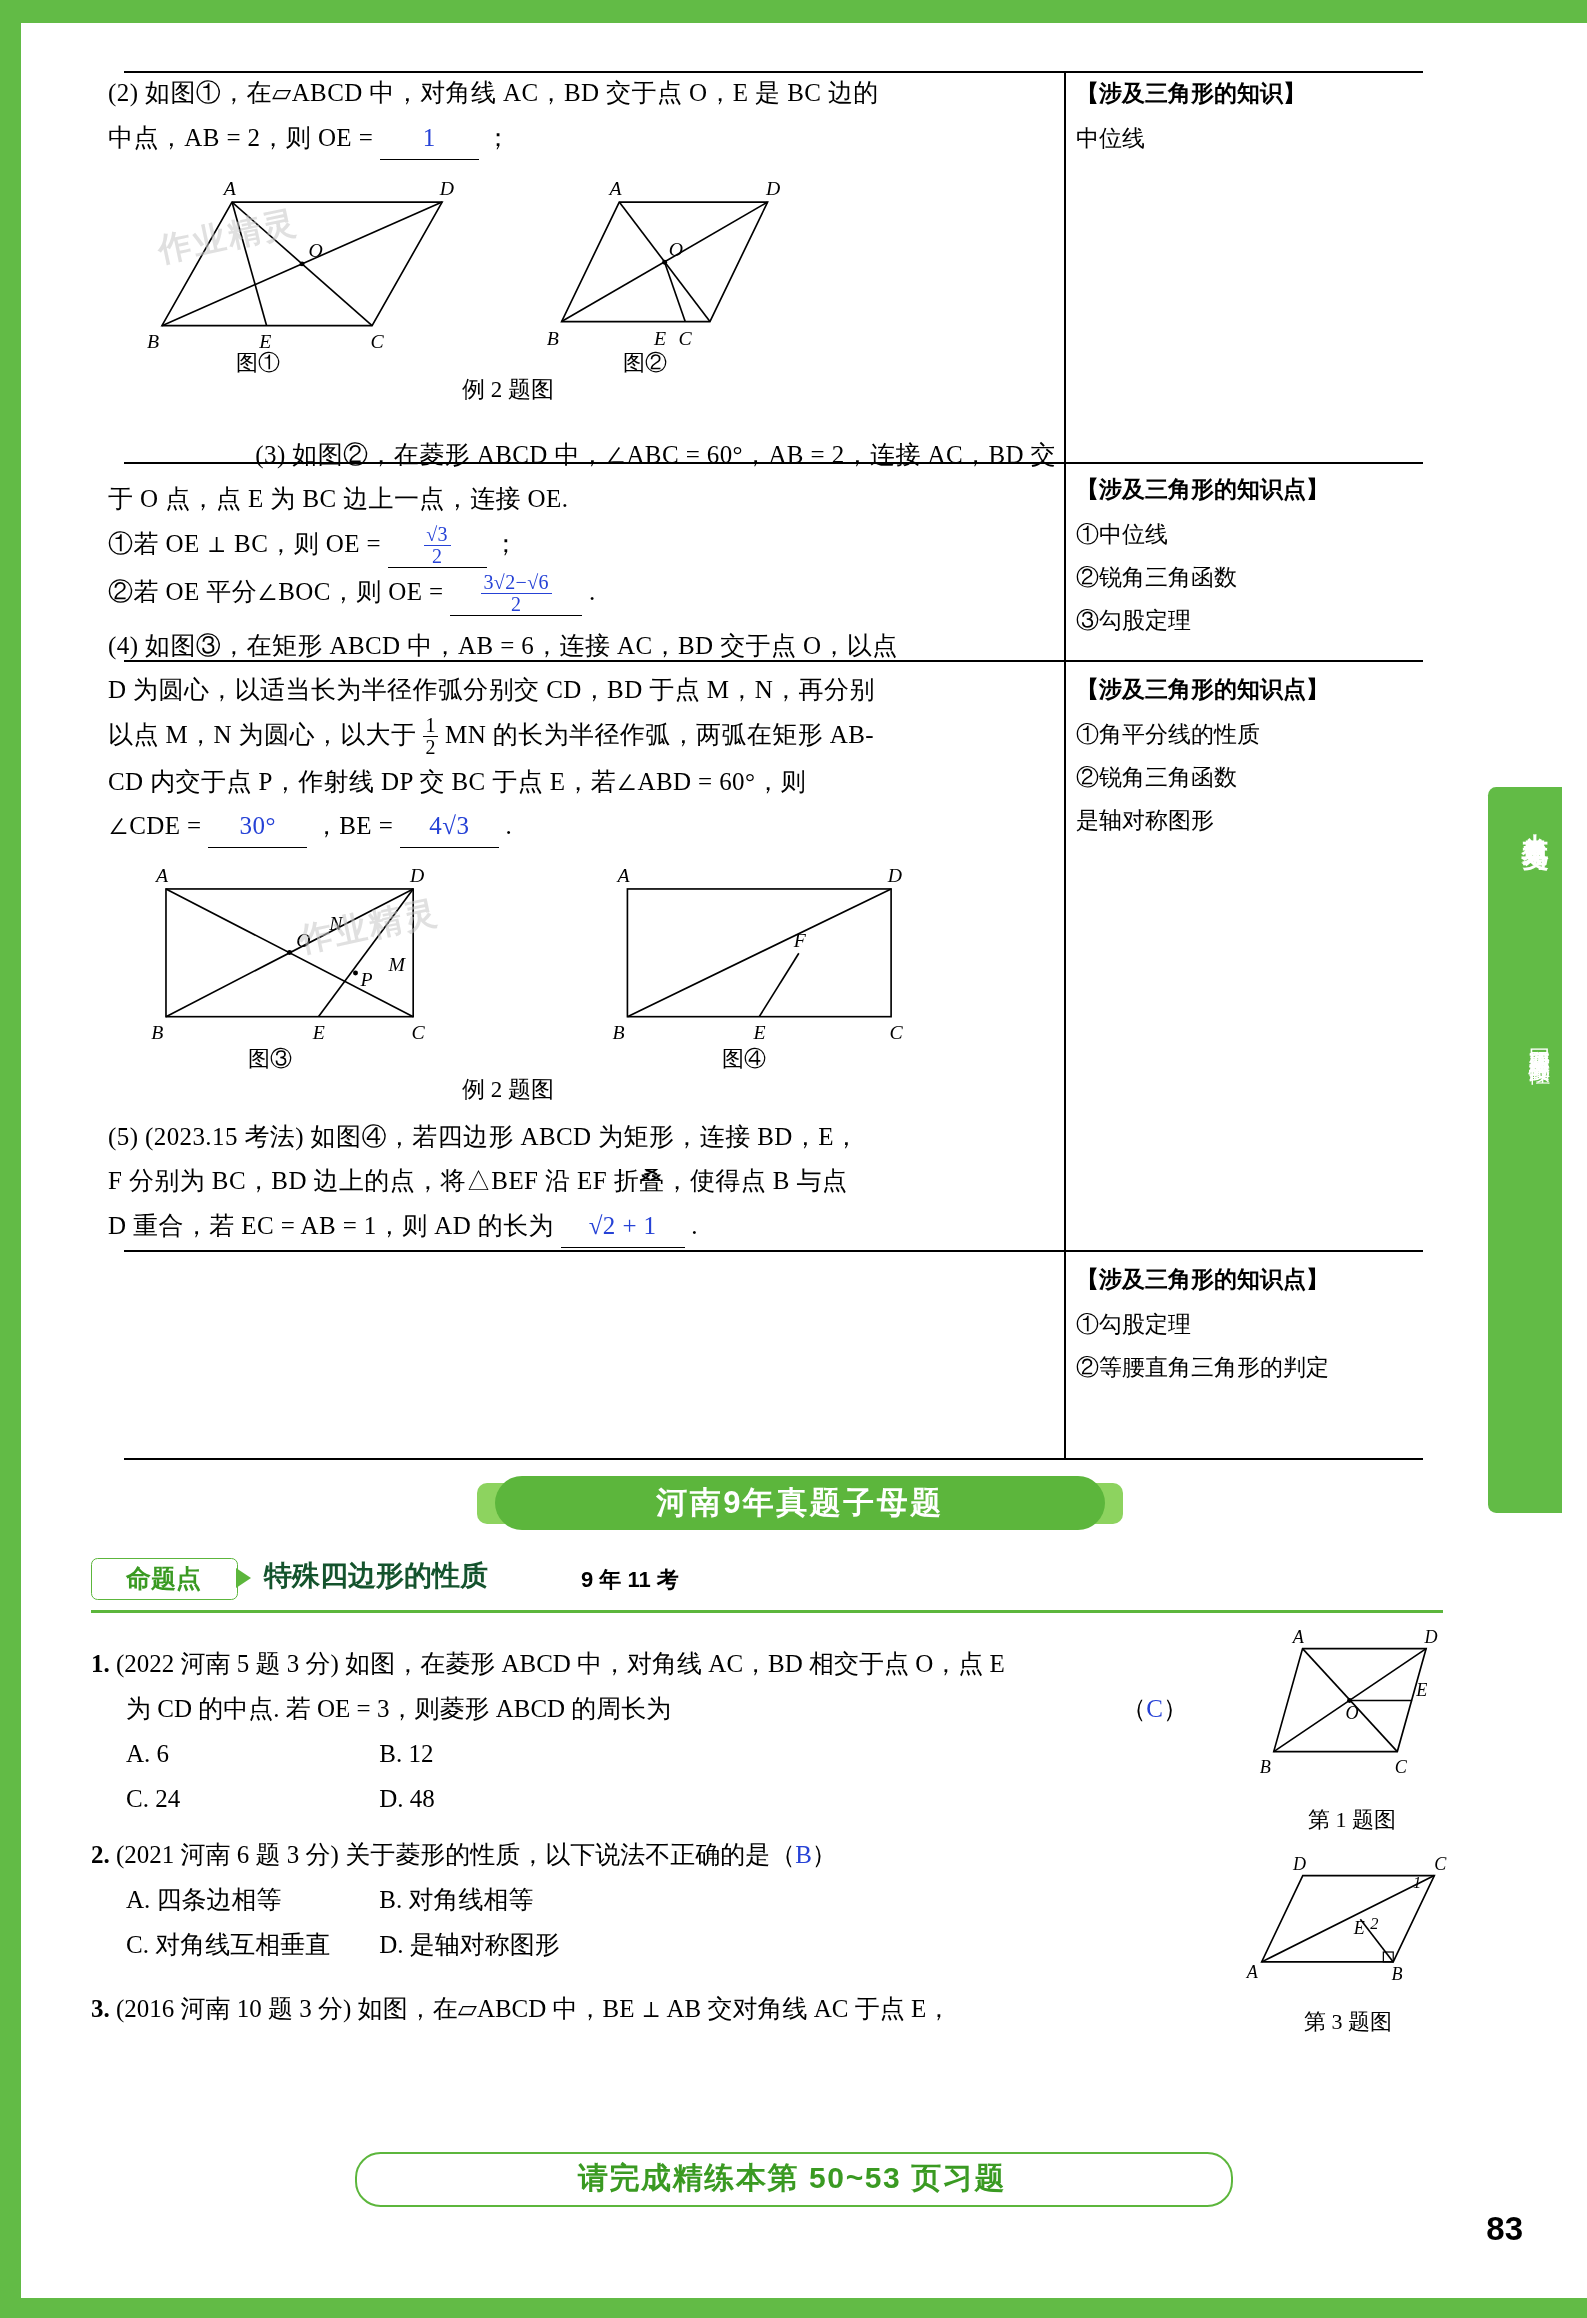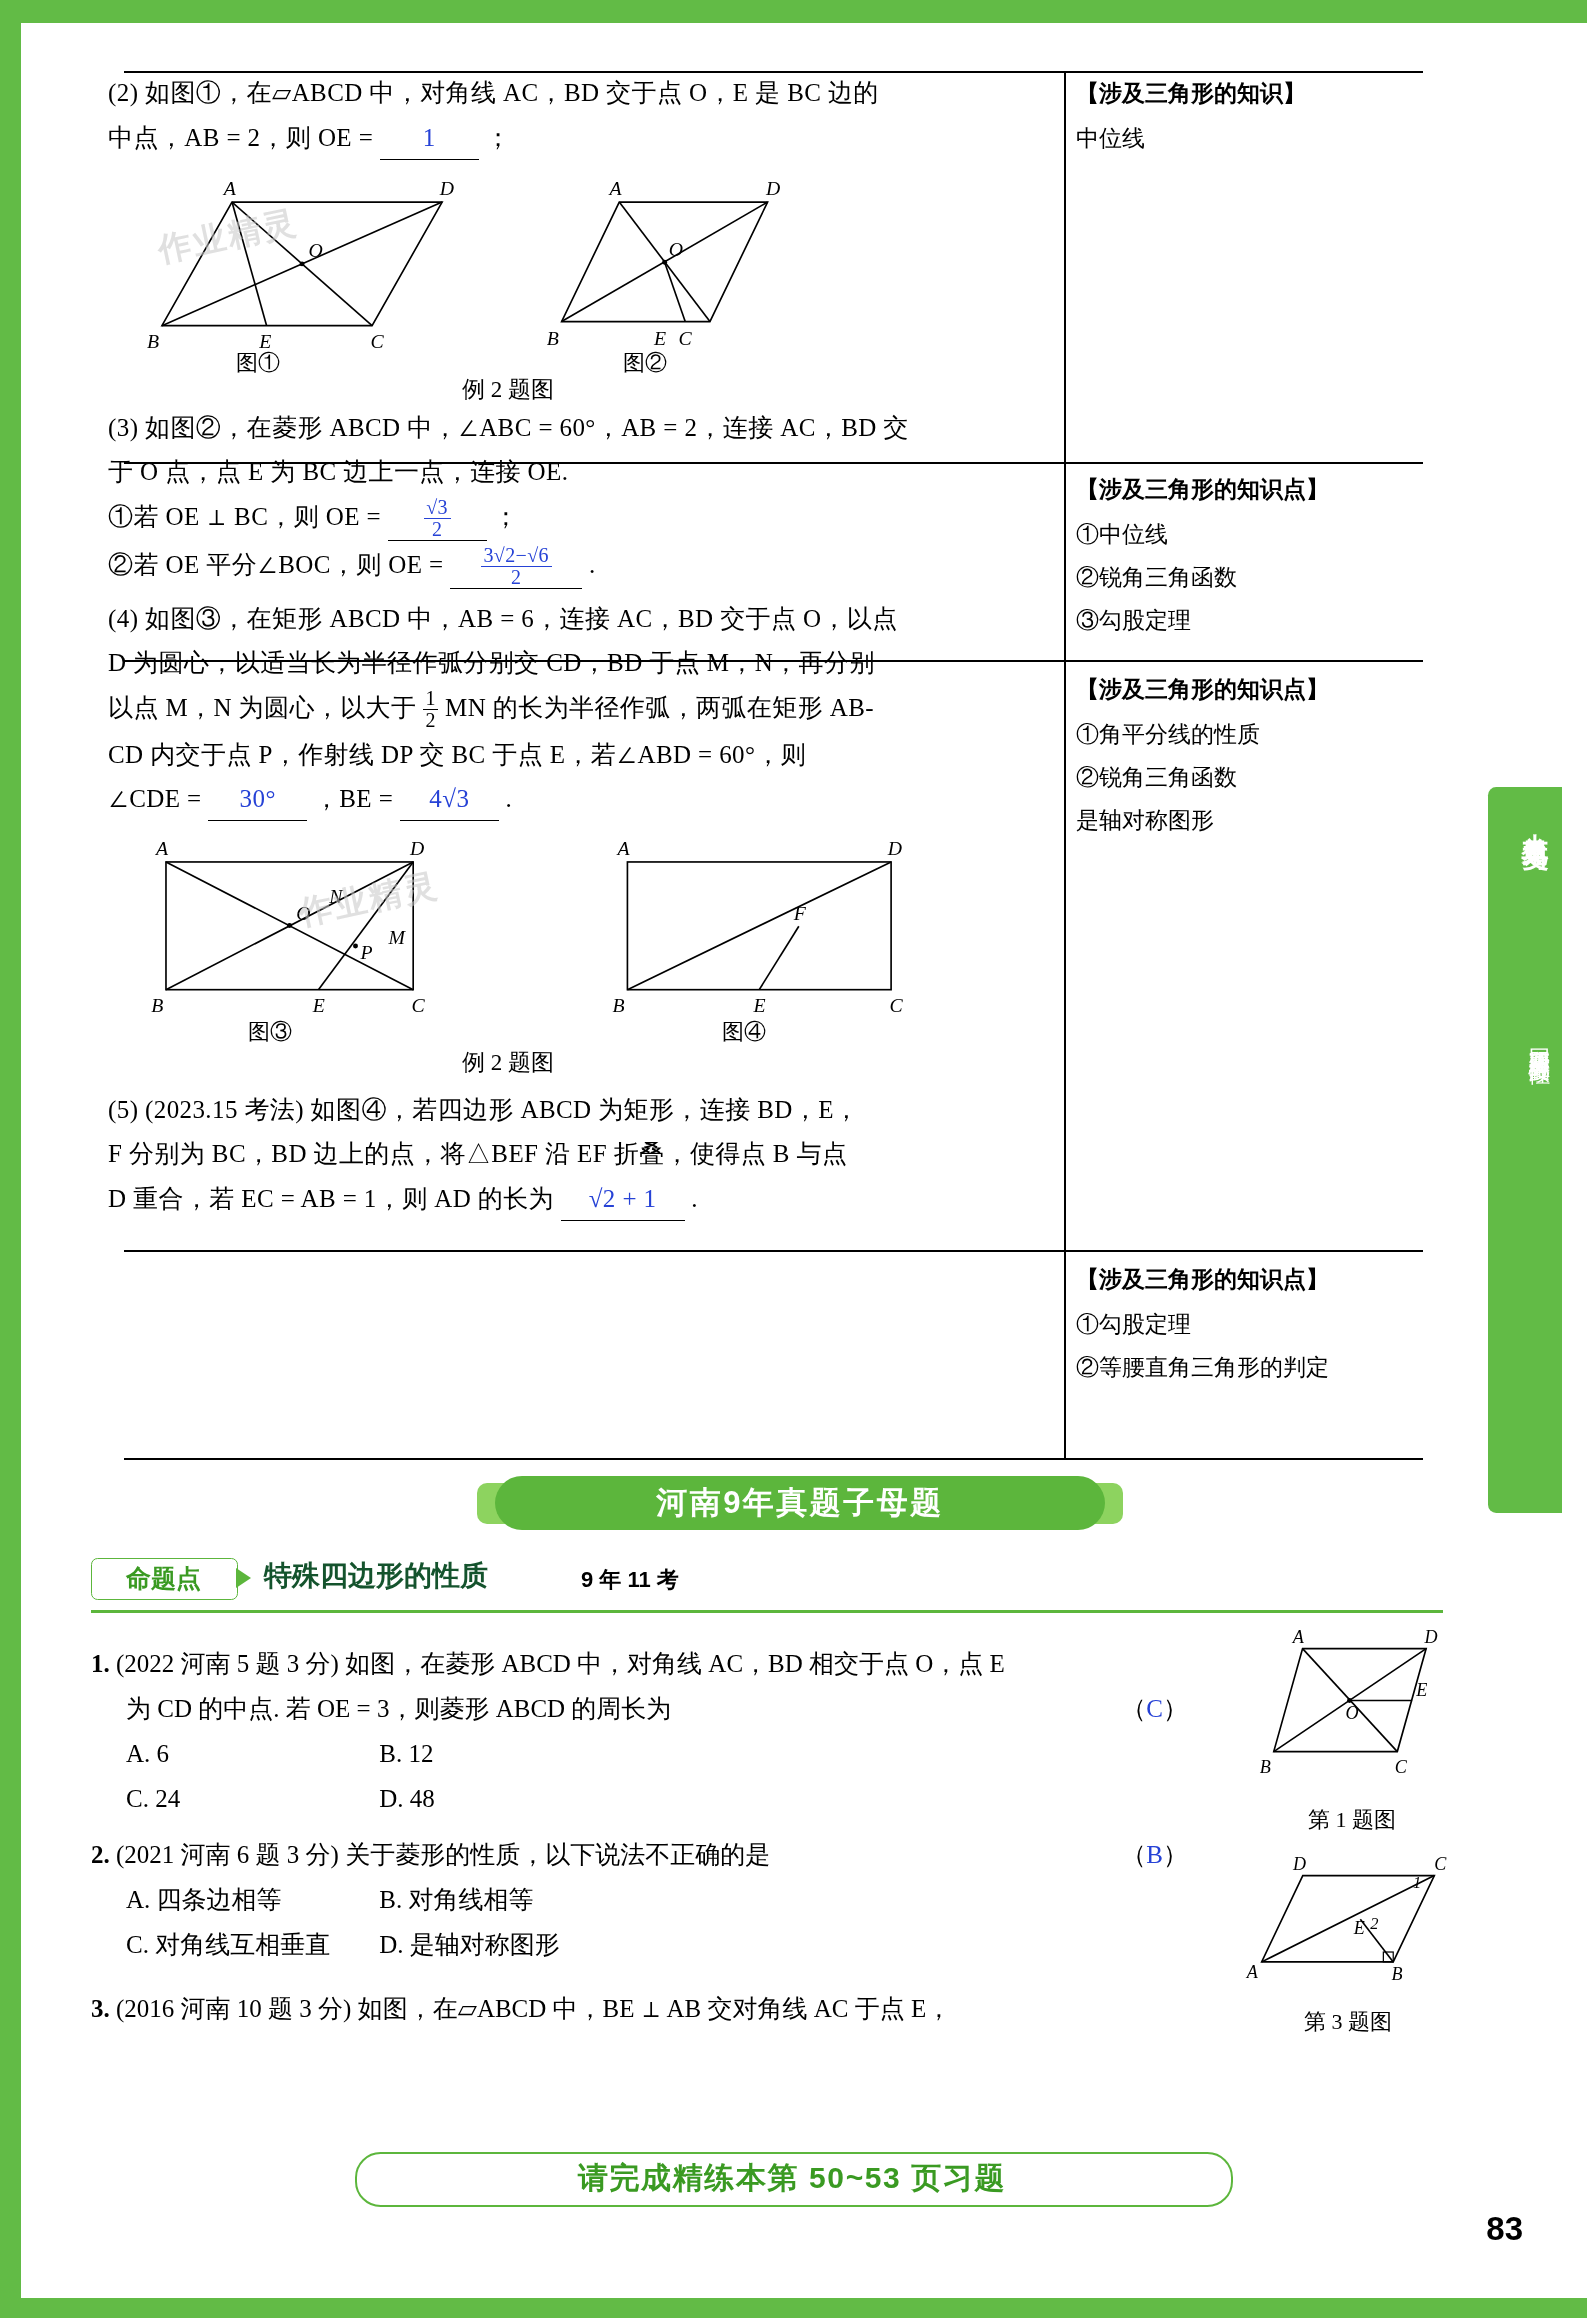--- a/index.html
+++ b/index.html
@@ -210,21 +210,21 @@
       <text x="692" y="218" font-size="24">C</text>
       <text x="662" y="218" font-size="24">E</text>
       <text x="680" y="110" font-size="24">O</text>
     </svg>
     <div style="position:absolute;left:128px;top:183px;" class="figcap-s">图①</div>
     <div style="position:absolute;left:515px;top:183px;" class="figcap-s">图②</div>
     <div class="wm" style="left:49px;top:49px;">作业精灵</div>
   </div>
   <div class="exam-cap" style="margin-left:-148px;">例 2 题图</div>
 
-  <p class="q" style="margin-top:1px;">(3) 如图②，在菱形 ABCD 中，∠ABC = 60°，AB = 2，连接 AC，BD 交</p>
+  <p class="q" style="margin-top:28px;text-align:right;">(3) 如图②，在菱形 ABCD 中，∠ABC = 60°，AB = 2，连接 AC，BD 交</p>
   <p class="q">于 O 点，点 E 为 BC 边上一点，连接 OE.</p>
   <p class="q">
     <span>①若 OE ⊥ BC，则 OE =</span>
     <span class="blank">
       <span class="frac ansblue">
         <span class="num">√3</span>
         <span class="den">2</span>
       </span>
     </span>
     <span>；</span>
@@ -354,21 +354,21 @@
     <span style="display:inline-block;width:247px;">A. 6</span>
     <span style="display:inline-block;">B. 12</span>
   </div>
   <div style="margin-left:35px;">
     <span style="display:inline-block;width:247px;">C. 24</span>
     <span style="display:inline-block;">D. 48</span>
   </div>
 </div>
 
 <div class="ex" style="top:1832px;width:1097px;">
-  <div style="display:flex;justify-content:space-between;">
+  <div style="display:flex;">
     <span>
       <span class="num">2.</span>
       <span>(2021 河南 6 题 3 分) 关于菱形的性质，以下说法不正确的是</span>
     </span>
     <span>（<span class="paren-ans">B</span>）</span>
   </div>
   <div style="margin-left:35px;font-family:Liberation Serif, serif;">
     <span style="display:inline-block;width:247px;">A. 四条边相等</span>
     <span style="display:inline-block;">B. 对角线相等</span>
   </div>

